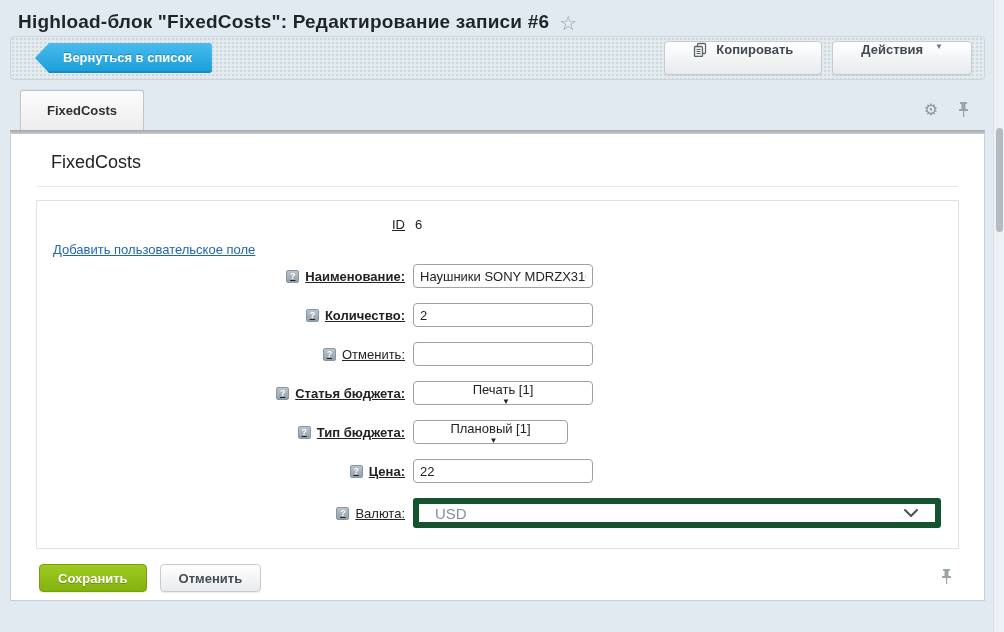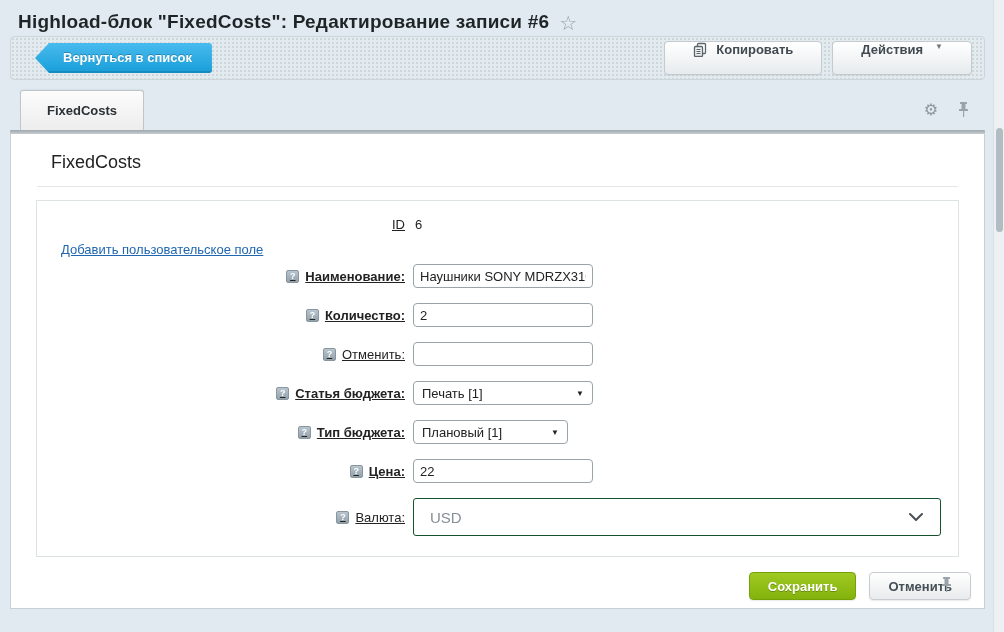--- a/index.html
+++ b/index.html
@@ -78,42 +78,42 @@
   .help {
     width:13px; height:13px; flex:0 0 13px; border-radius:2px;
     background:linear-gradient(#b9c5cd,#93a1ab); border:1px solid #8796a1;
     color:#fff; font-size:9px; font-weight:bold; line-height:11px; text-align:center;
     cursor:pointer;
   }
   .fvalue { margin-left:8px; display:flex; align-items:center; }
   .idrow { margin-top:0; }
   .idval { font-size:13px; color:#222; margin-left:10px; }
   .add-link-row { margin-top:8px; padding-left:16px; }
-  .add-link { font-size:13px; color:#2067b0; text-decoration:underline; cursor:pointer;margin-left:8px; }
+  .add-link { font-size:13px; color:#2067b0; text-decoration:underline; cursor:pointer; }
 
   .tinput {
     width:180px; height:24px; border:1px solid #98a3aa; border-radius:4px;
     font-family:"Liberation Sans","DejaVu Sans",sans-serif;
     font-size:13px; color:#222; padding:0 6px; background:#fff; outline:none;
   }
   .fselect {
     height:24px; border:1px solid #98a3aa; border-radius:4px; background:#fff;
-    display:flex; align-items:center; padding:0 8px; cursor:pointer;
+    display:flex; align-items:center; padding:0 8px; cursor:pointer;flex-direction:column;
   }
   .sel-text { font-size:13px; color:#222; flex:1 1 auto; }
   .sel-arrow { font-size:8px; color:#222; margin-left:6px; }
 
   .bigselect {
-    width:528px; height:38px; border:1px solid #14532d; border-radius:3px; background:#fff;
+    width:528px; height:30px; border:6px solid #14532d; border-radius:3px; background:#fff;
     display:flex; align-items:center; padding:0 16px; cursor:pointer;
   }
   .big-text { font-size:15px; color:#868e96; flex:1 1 auto; }
 
   
-  .footer-bar { display:flex; align-items:center; padding:15px 0 0 28px; position:relative;justify-content:flex-end; }
+  .footer-bar { display:flex; align-items:center; padding:15px 0 0 28px; position:relative; }
   .btn {
     height:28px; padding:0 18px; border-radius:4px; font-size:13px; font-weight:bold;
     display:flex; align-items:center; cursor:pointer; margin-right:13px;
     box-shadow:0 1px 1px rgba(0,0,0,.08);
   }
   .btn-green {
     background:linear-gradient(#9fc923,#84b20c); border:1px solid #76a008;
     color:#fff; text-shadow:0 1px 0 rgba(0,0,0,.25);
   }
   .btn-gray {

